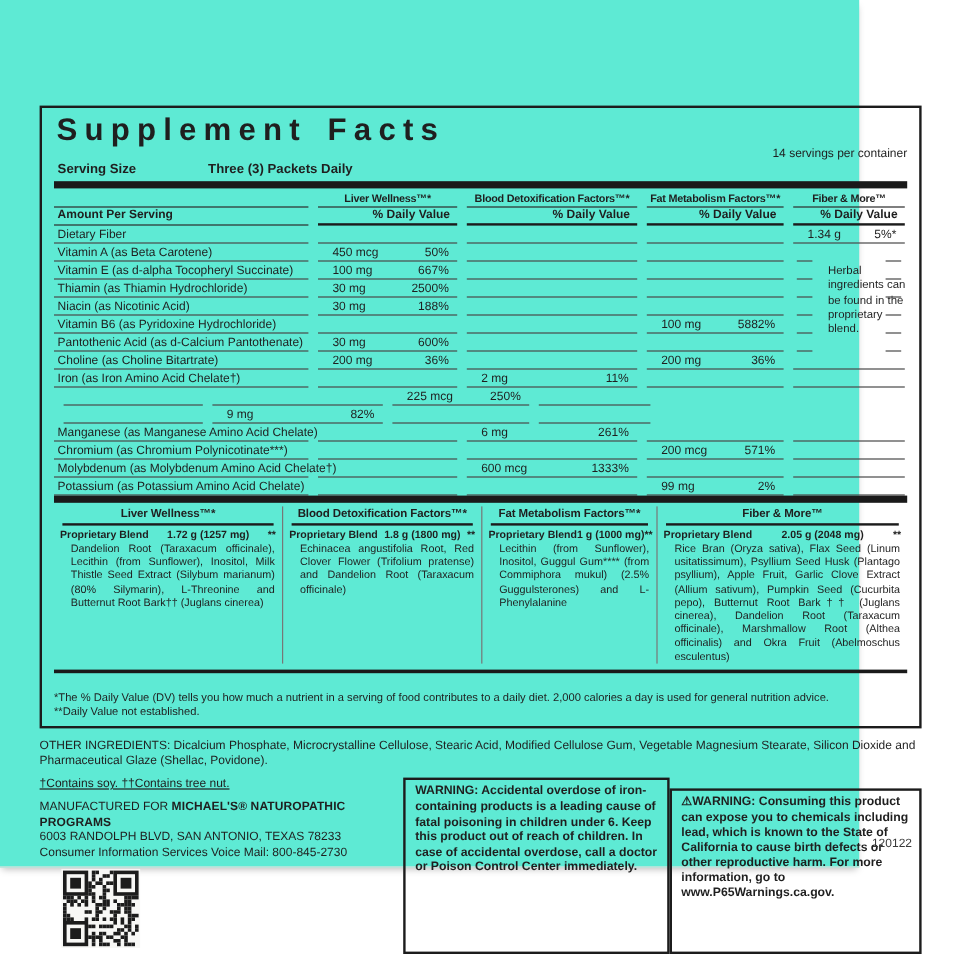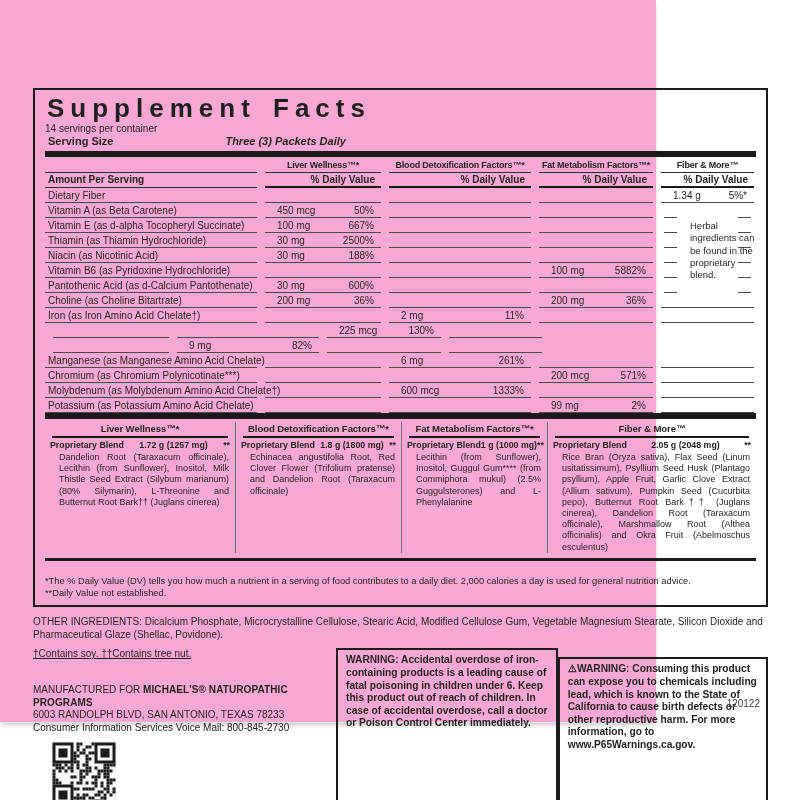--- a/index.html
+++ b/index.html
@@ -1,24 +1,24 @@
 <!DOCTYPE html>
 <html><head>
 <meta charset="utf-8">
 <style>
   html,body{margin:0;padding:0;}
   body{width:800px;height:800px;background:#ffffff;font-family:"Liberation Sans",sans-serif;color:#1f1f1f;overflow:hidden;}
-  .paper{position:absolute;left:0;top:0;width:656px;height:723px;background:#f9a8d4;box-sizing:border-box;
+  .paper{position:absolute;left:0;top:0;width:716px;height:723px;background:#5eead4;box-sizing:border-box;
          padding:88px 32px 0 33px;box-shadow:0 3px 6px -2px rgba(0,0,0,.28);border-bottom:1px solid #e2e2de;}
   
   .facts-box{border:2px solid #1c1c1c;box-sizing:border-box;width:735px;padding:5px 10px 6px;background:transparent;}
   .fb-title{font-size:26px;line-height:27px;font-weight:bold;letter-spacing:6px;word-spacing:4px;margin:0 0 0 2px;}
-  .fb-serv{font-size:10px;line-height:11px;margin:1px 0 0 0;}
+  .fb-serv{font-size:10px;line-height:11px;margin:1px 0 0 0;text-align:right;}
   .fb-size{display:flex;font-size:11px;line-height:13px;font-weight:bold;margin:1px 0 3px 3px;}
-  .fb-size .val{margin-left:112px;font-style:italic;}
+  .fb-size .val{margin-left:60px;}
   .bar{height:6px;background:#1a1a1a;}
   
   .tr{display:flex;}
   .td{box-sizing:border-box;}
   .td-name{width:212px;padding-left:3px;white-space:nowrap;}
   .td-v{margin-left:8px;}
   .w-lw{width:116px;}.w-bd{width:142px;}.w-fm{width:114px;}.w-fam{width:93px;}
   .hdr1{margin-top:3px;}
   .hdr1 .td{border-bottom:1px solid #2c2c2c;height:13px;}
   .hdr1 .td-v{font-weight:bold;font-size:9px;letter-spacing:-.2px;text-align:center;white-space:nowrap;}
@@ -41,21 +41,21 @@
   .b-lw{width:190px;}.b-bd{width:166px;}.b-fm{width:146px;}.b-fam{width:209px;}
   .blend-title{text-align:center;font-weight:bold;font-size:9.6px;letter-spacing:-.1px;border-bottom:2.5px solid #1c1c1c;padding-bottom:2px;margin:1px 2px 2px;white-space:nowrap;}
   .blend-head{display:flex;justify-content:space-between;font-weight:bold;font-size:8.8px;line-height:11px;white-space:nowrap;}
   .blend-body{font-size:9px;line-height:11.2px;text-align:justify;padding:1px 1px 0 9px;}
   .footnotes{margin-top:15px;font-size:9.3px;line-height:11.8px;white-space:nowrap;}
   
   .other{margin-top:9px;font-size:10px;line-height:12.5px;width:735px;}
   .bottom-row{display:flex;margin-top:7px;width:735px;}
   .left-col{width:303px;}
   .contains{font-size:10px;line-height:12px;text-decoration:underline;}
-  .mfr{margin-top:24px;font-size:10px;line-height:12.5px;}
+  .mfr{margin-top:7px;font-size:10px;line-height:12.5px;}
   .mfr b{letter-spacing:.1px;}
   .qr{margin:7px 0 0 18px;}
   .right-col{flex:1;display:flex;flex-direction:row;}
   .warnbox{border:2px solid #1c1c1c;padding:4px 8px 5px;font-size:10.2px;font-weight:bold;line-height:12.6px;box-sizing:border-box;}
   .warnbox + .warnbox{margin-top:9px;}
   .lot{position:absolute;right:40px;top:698px;font-size:10px;color:#3a3a3a;}
 </style>
 </head>
 <body>
 
@@ -189,21 +189,21 @@
           </div>
     <div class="td td-v w-fm"></div>
     <div class="td td-v w-fam"></div>
   </div>
 
   <div class="tr data">
     <div class="td td-v w-lw"></div>
     <div class="td td-v w-bd"></div>
     <div class="td td-v w-fm">
             <span>225 mcg</span>
-            <span>130%</span>
+            <span>250%</span>
           </div>
     <div class="td td-v w-fam"></div>
   </div>
 
   <div class="tr data">
     <div class="td td-v w-lw"></div>
     <div class="td td-v w-bd">
             <span>9 mg</span>
             <span>82%</span>
           </div>

